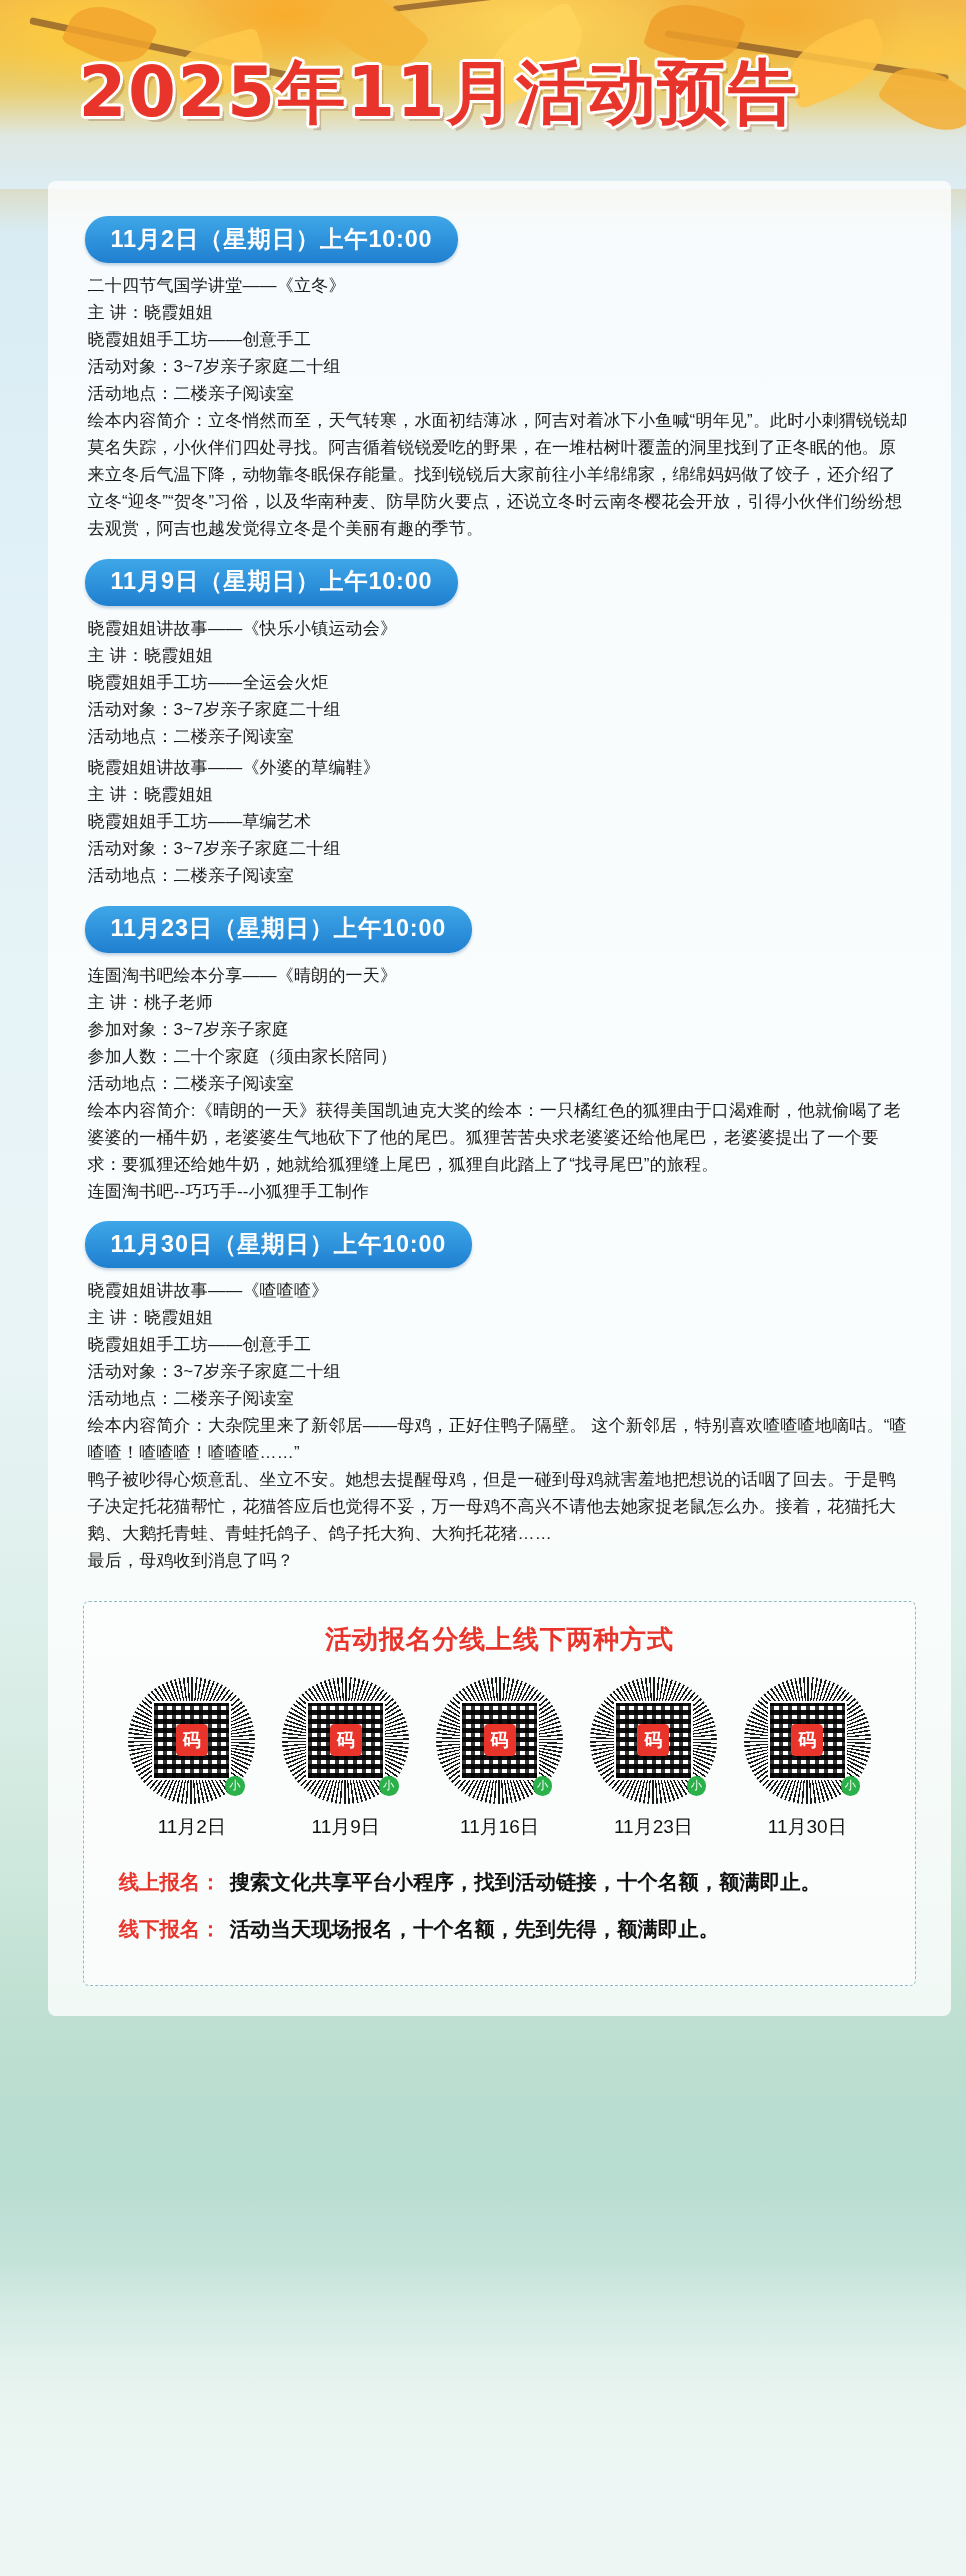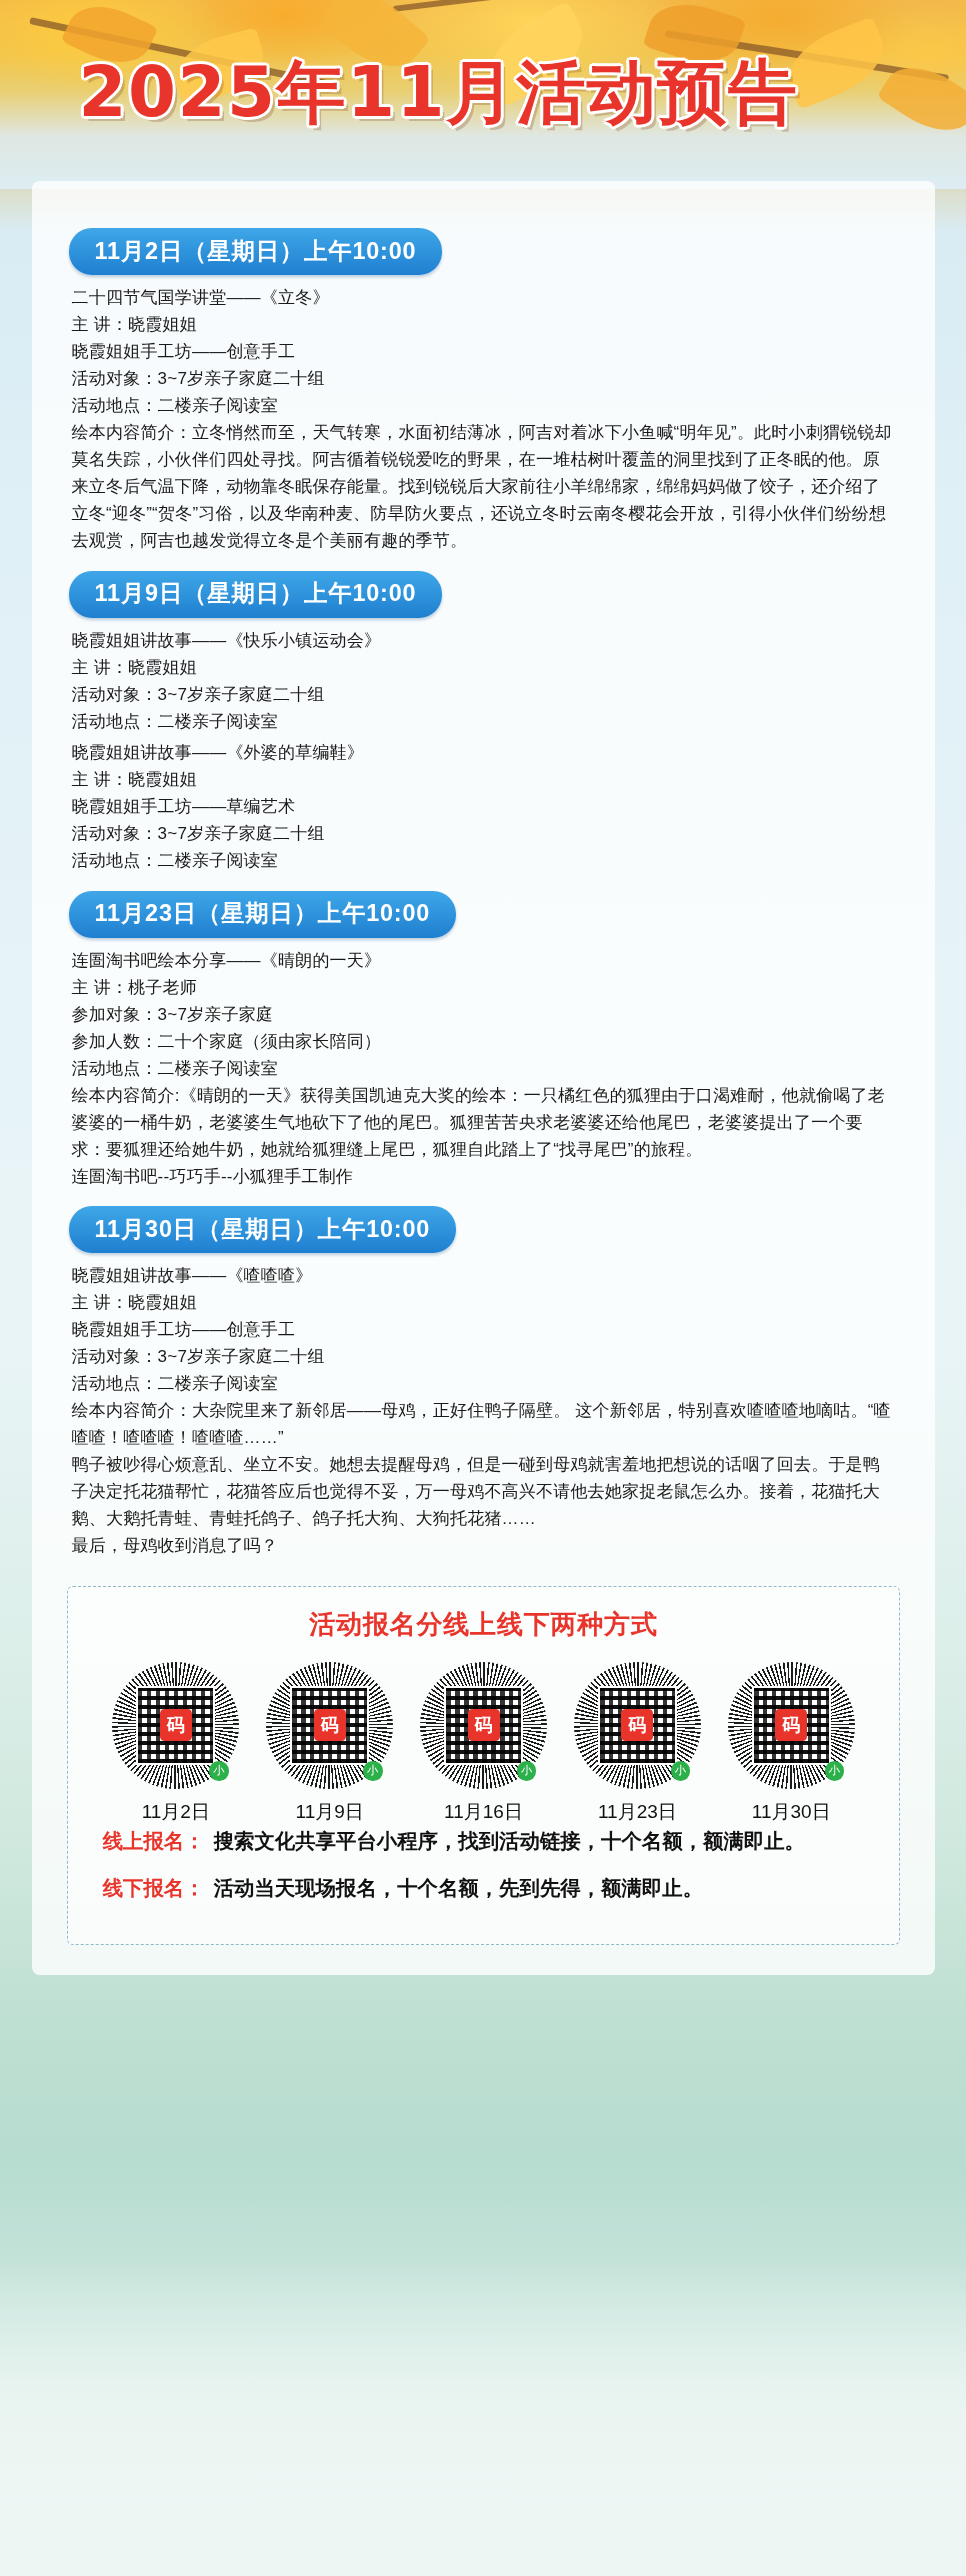--- a/index.html
+++ b/index.html
@@ -65,25 +65,25 @@
     letter-spacing: 1.5px;
     color: #e8342a;
     text-shadow:
       -2.3px -2.3px 0 #ffffff, 2.3px -2.3px 0 #ffffff, -2.3px 2.3px 0 #ffffff, 2.3px 2.3px 0 #ffffff,
       0 -3px 0 #ffffff, 0 3px 0 #ffffff, -3px 0 0 #ffffff, 3px 0 0 #ffffff,
       4.5px 5.3px 0 rgba(120,60,20,.25);
   }
   
   .card {
     position: absolute;
-    top: 181px; left: 32px;
+    top: 181px; left: 48px;
     width: 903px;
     background: rgba(255,255,255,.78);
     border-radius: 7.6px;
-    padding: 35px 26px 30px 26px;
+    padding: 23px 26px 30px 26px;
     z-index: 4;
   }
   .section { margin-bottom: 4.5px; }
   .date-pill {
     display: inline-block;
     background: linear-gradient(180deg,#3fa7e8 0%, #1f7fd0 100%);
     color: #ffffff;
     font-size: 23.4px;
     font-weight: bold;
     padding: 6.8px 26px 8.3px 26px;
@@ -162,21 +162,21 @@
     font-size: 11.3px;
     line-height: 19.6px;
     text-align: center;
   }
   .qr-label {
     margin-top: 10.6px;
     font-size: 19px;
     color: #111;
     text-align: center;
   }
-  .howto { padding: 0 12px; }
+  .howto { margin-top: 26px; padding: 0 12px; }
   .howto-row {
     display: flex;
     align-items: flex-start;
     margin-bottom: 13.6px;
   }
   .howto-key {
     color: #e8342a;
     font-size: 20.4px;
     font-weight: bold;
     white-space: nowrap;
@@ -233,20 +233,21 @@
         <p>活动地点：二楼亲子阅读室</p>
         <p class="para">绘本内容简介：立冬悄然而至，天气转寒，水面初结薄冰，阿吉对着冰下小鱼喊“明年见”。此时小刺猬锐锐却莫名失踪，小伙伴们四处寻找。阿吉循着锐锐爱吃的野果，在一堆枯树叶覆盖的洞里找到了正冬眠的他。原来立冬后气温下降，动物靠冬眠保存能量。找到锐锐后大家前往小羊绵绵家，绵绵妈妈做了饺子，还介绍了立冬“迎冬”“贺冬”习俗，以及华南种麦、防旱防火要点，还说立冬时云南冬樱花会开放，引得小伙伴们纷纷想去观赏，阿吉也越发觉得立冬是个美丽有趣的季节。</p>
       </div>
     </div>
 
     <div class="section">
       <div class="date-pill">11月9日（星期日）上午10:00</div>
       <div class="lines">
         <p>晓霞姐姐讲故事——《快乐小镇运动会》</p>
         <p>主 讲：晓霞姐姐</p>
+        <p>晓霞姐姐手工坊——全运会火炬</p>
         <p>活动对象：3~7岁亲子家庭二十组</p>
         <p>活动地点：二楼亲子阅读室</p>
       </div>
     </div>
 
     <div class="section">
       <div class="lines">
         <p>晓霞姐姐讲故事——《外婆的草编鞋》</p>
         <p>主 讲：晓霞姐姐</p>
         <p>晓霞姐姐手工坊——草编艺术</p>

